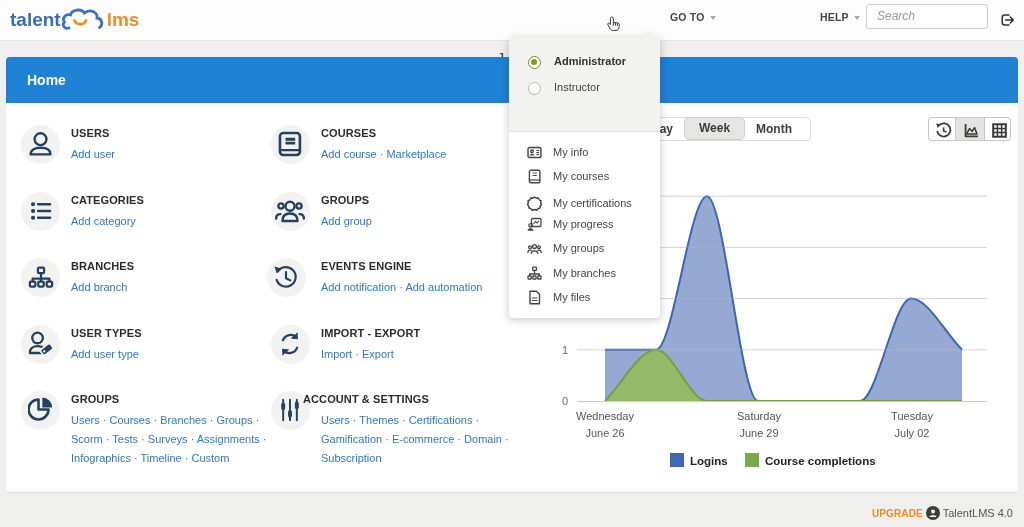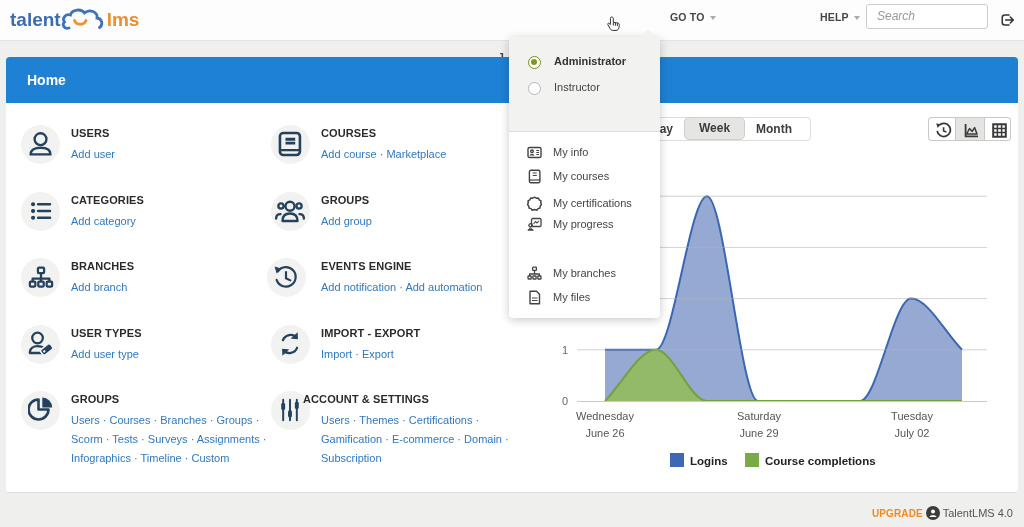--- a/index.html
+++ b/index.html
@@ -294,20 +294,31 @@
     </div>
   <div class="dditem" style="top:176.3px;">
       <svg width="15" height="15" viewBox="0 0 15 15" fill="none" stroke="#444" stroke-width="1.3">
         <rect x="4.5" y="1.5" width="9.5" height="8" rx="1.2"></rect>
         <path d="M6.5 7 L8.5 4.5 L10 6 L12 3.8" stroke-width="1.1"></path>
         <circle cx="3.6" cy="8.3" r="1.7"></circle>
         <path d="M1 13.8 C1 10.6 6.2 10.6 6.2 13.8" fill="#444" stroke-width="0.8"></path>
       </svg>
       <span>My progress</span>
     </div>
+  <div class="dditem" style="top:200.2px;">
+      <svg width="15" height="15" viewBox="0 0 15 15" fill="none" stroke="#444" stroke-width="1.3" stroke-linecap="round">
+        <circle cx="7.5" cy="5.6" r="1.9"></circle>
+        <path d="M4.2 12.5 C4.2 9 10.8 9 10.8 12.5"></path>
+        <circle cx="3" cy="6.3" r="1.4"></circle>
+        <path d="M0.9 11.6 C0.9 9.3 2.7 8.7 4 9.4"></path>
+        <circle cx="12" cy="6.3" r="1.4"></circle>
+        <path d="M14.1 11.6 C14.1 9.3 12.3 8.7 11 9.4"></path>
+      </svg>
+      <span>My groups</span>
+    </div>
   <div class="dditem" style="top:224.7px;">
       <svg width="15" height="15" viewBox="0 0 15 15" fill="none" stroke="#444" stroke-width="1.3" stroke-linejoin="round">
         <rect x="5.6" y="1.2" width="3.8" height="3.2" rx="0.6"></rect>
         <path d="M7.5 4.4 V8 M2.6 10 V8 H12.4 V10"></path>
         <rect x="1" y="10" width="3.2" height="3" rx="0.6"></rect>
         <rect x="5.9" y="10" width="3.2" height="3" rx="0.6"></rect>
         <rect x="10.8" y="10" width="3.2" height="3" rx="0.6"></rect>
       </svg>
       <span>My branches</span>
     </div>

